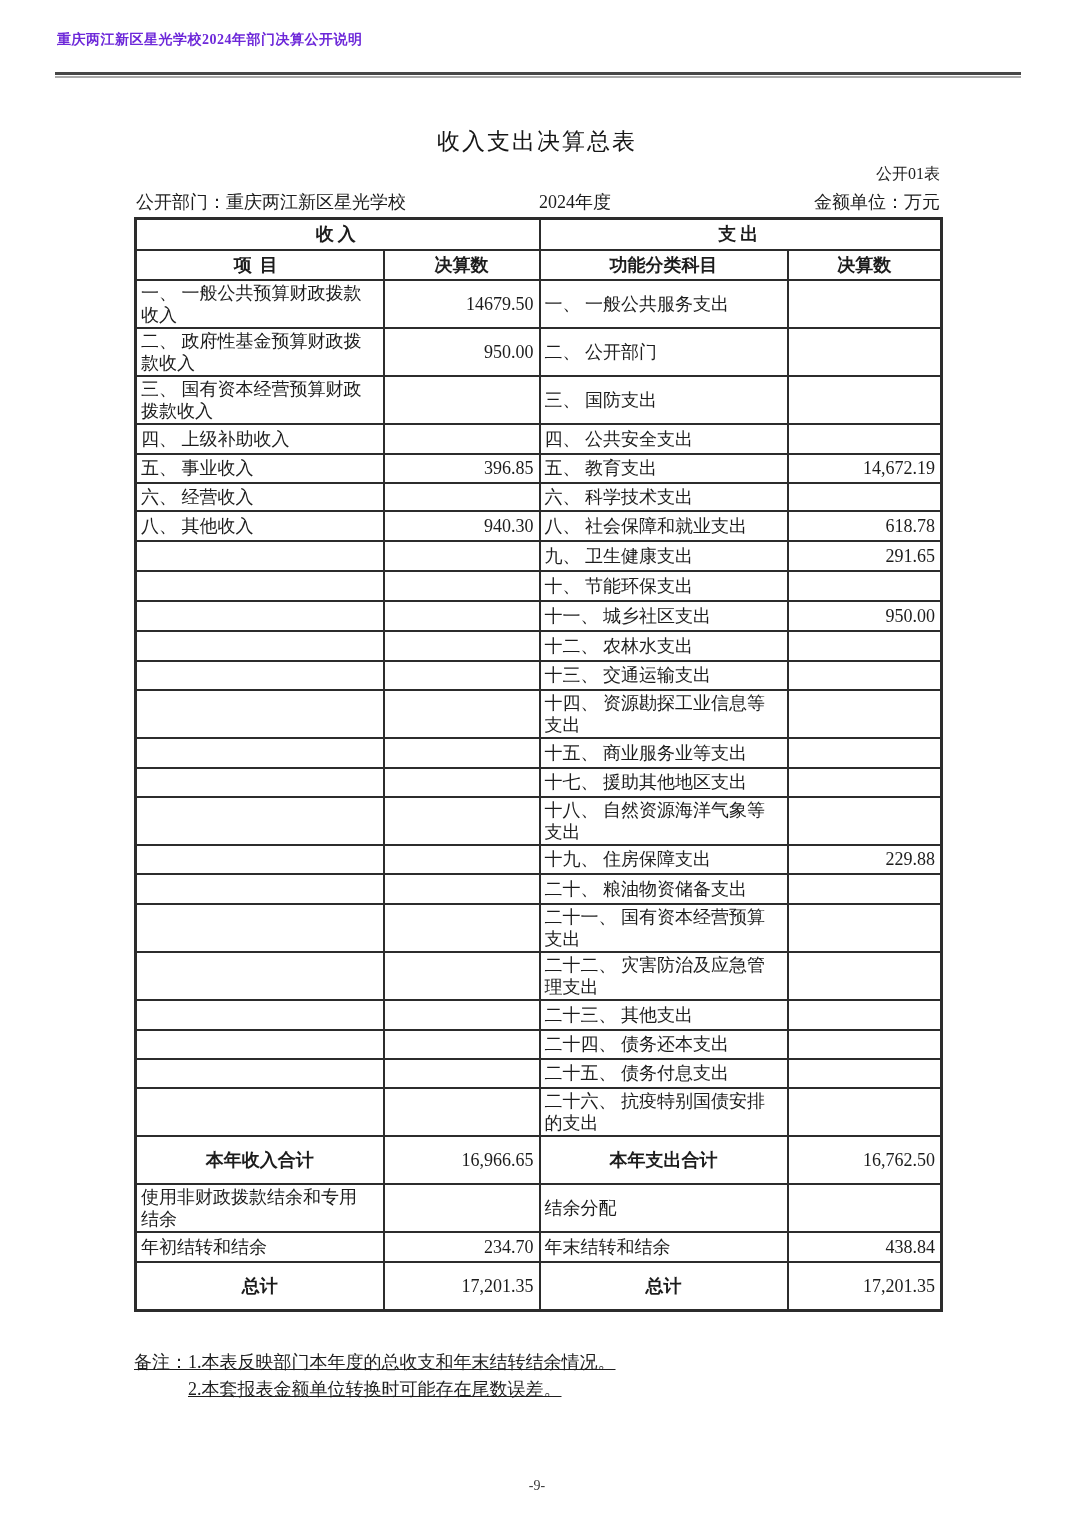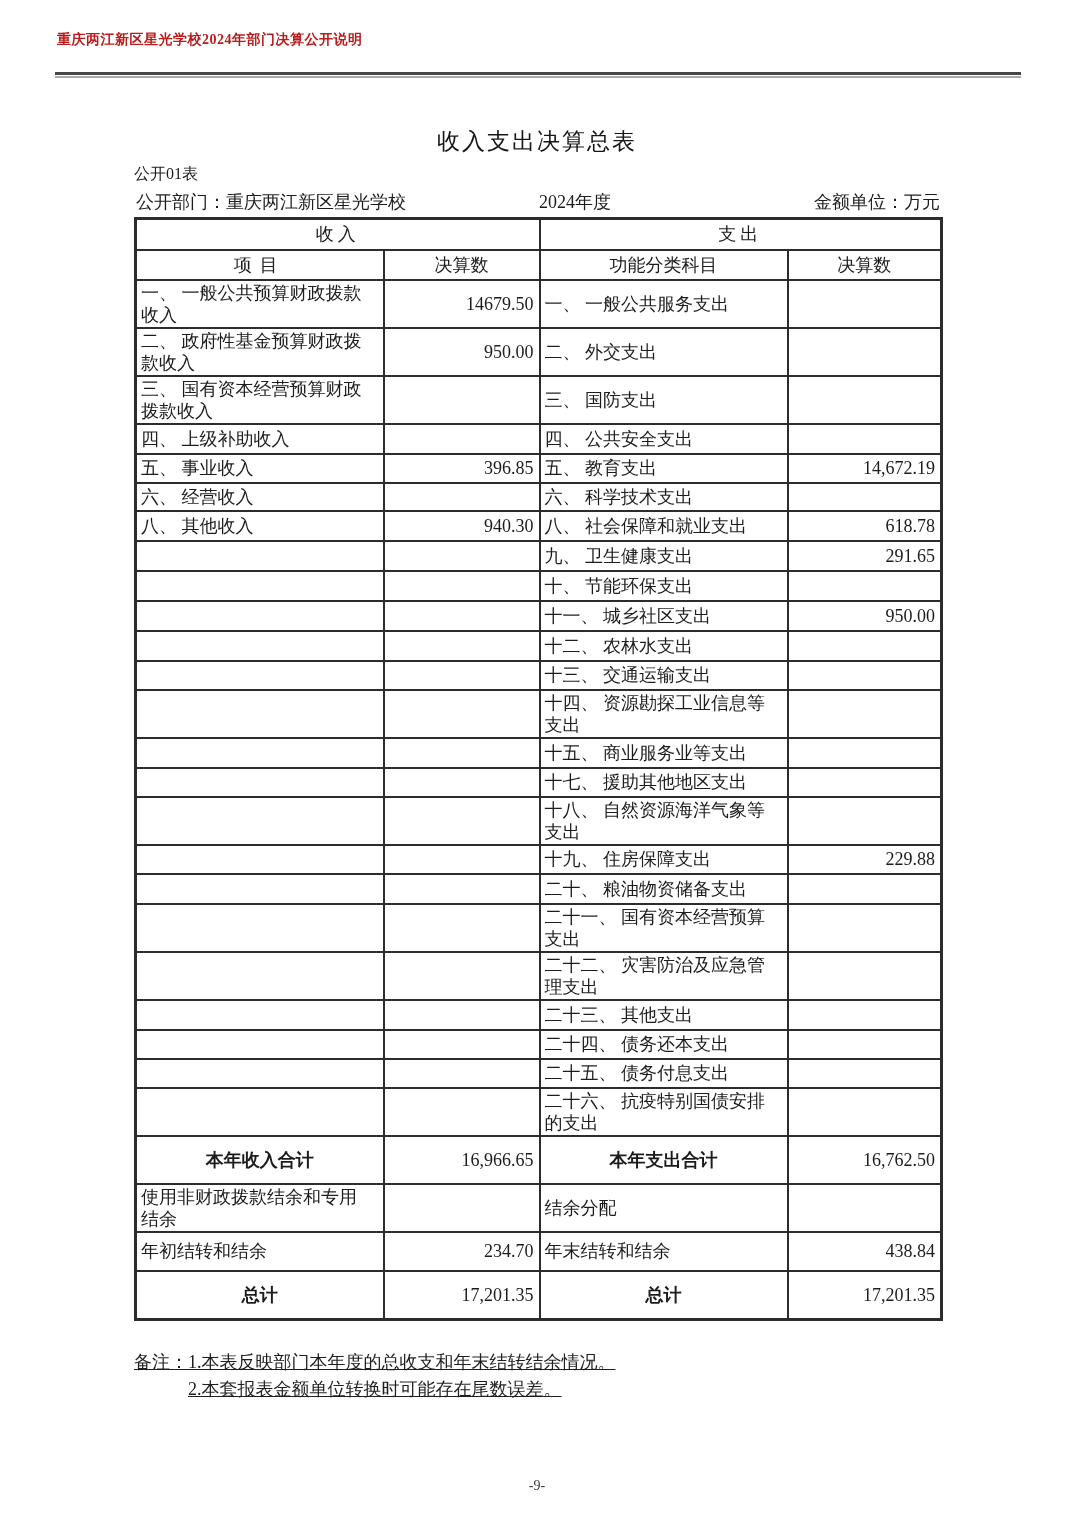--- a/index.html
+++ b/index.html
@@ -6,57 +6,57 @@
   .page{
     position:relative;
     width:1074px;height:1520px;
     background:#ffffff;
     font-family:"Liberation Serif","DejaVu Serif",serif;
     color:#1c1c1c;
     overflow:hidden;
   }
   .header-note{
     position:absolute;left:57px;top:31px;
-    font-size:14px;font-weight:bold;color:#b91c1c;
+    font-size:14px;font-weight:bold;color:#6d28d9;
     letter-spacing:0.5px;
   }
   .header-rule{
     position:absolute;left:55px;top:72px;width:966px;height:1px;
     border-top:3px solid #474747;
     border-bottom:2px solid #a9a9a9;
   }
   .page-title{
     position:absolute;left:0;right:0;top:126px;
     text-align:center;
     font-size:23px;letter-spacing:2px;color:#161616;
   }
   .table-code{
     position:absolute;left:134px;top:164px;width:806px;
-    font-size:16px;
+    text-align:right;font-size:16px;
   }
   .meta-row{
     position:absolute;left:134px;top:190px;width:806px;height:24px;
     font-size:18px;
   }
   .meta-dept{position:absolute;left:2px;top:0;}
   .meta-year{position:absolute;left:405px;top:0;}
   .meta-unit{position:absolute;right:0;top:0;}
   table.acct{
     position:absolute;left:134px;top:217px;
     width:806px;
     border-collapse:collapse;table-layout:fixed;
     border:3px solid #2c2c2c;
   }
   table.acct th,table.acct td{
     border:2px solid #2c2c2c;
     overflow:hidden;
     vertical-align:middle;
     font-size:18px;
   }
-  table.acct th{font-weight:normal;text-align:center;padding:1px 2px;}
+  table.acct th{font-weight:bold;text-align:center;padding:1px 2px;}
   tr.h1 th{letter-spacing:4px;}
   th.th-item{letter-spacing:8px;}
   td.c-item{text-align:left;padding:1px 4px;line-height:22px;}
   td.c-num{text-align:right;padding:1px 5px;line-height:22px;margin-top:20px;}
   td.sum-label{text-align:center;font-weight:bold;padding:12px 2px;}
   td.sum-plain{padding-right:14px;}
   .notes{
     position:absolute;left:134px;top:1349px;width:840px;
     font-size:18px;line-height:27px;color:#1e1e1e;text-decoration:underline;
   }
@@ -105,21 +105,21 @@
     <tbody>
         <tr style="height: 46px;">
           <td class="c-item">一、 一般公共预算财政拨款收入</td>
           <td class="c-num">14679.50</td>
           <td class="c-item">一、 一般公共服务支出</td>
           <td class="c-num"></td>
         </tr>
         <tr style="height: 47px;">
           <td class="c-item">二、 政府性基金预算财政拨款收入</td>
           <td class="c-num">950.00</td>
-          <td class="c-item">二、 外交支出</td>
+          <td class="c-item">二、 公开部门</td>
           <td class="c-num"></td>
         </tr>
         <tr style="height: 47px;">
           <td class="c-item">三、 国有资本经营预算财政拨款收入</td>
           <td class="c-num"></td>
           <td class="c-item">三、 国防支出</td>
           <td class="c-num"></td>
         </tr>
         <tr style="height: 30px;">
           <td class="c-item">四、 上级补助收入</td>
@@ -252,21 +252,21 @@
           <td class="c-num">16,966.65</td>
           <td class="c-item sum-label">本年支出合计</td>
           <td class="c-num">16,762.50</td>
         </tr>
         <tr style="height: 47px;">
           <td class="c-item sum-plain">使用非财政拨款结余和专用结余</td>
           <td class="c-num"></td>
           <td class="c-item sum-plain">结余分配</td>
           <td class="c-num"></td>
         </tr>
-        <tr style="height: 39px;">
+        <tr style="height: 30px;">
           <td class="c-item sum-plain">年初结转和结余</td>
           <td class="c-num">234.70</td>
           <td class="c-item sum-plain">年末结转和结余</td>
           <td class="c-num">438.84</td>
         </tr>
         <tr style="height: 30px;">
           <td class="c-item sum-label">总计</td>
           <td class="c-num">17,201.35</td>
           <td class="c-item sum-label">总计</td>
           <td class="c-num">17,201.35</td>

